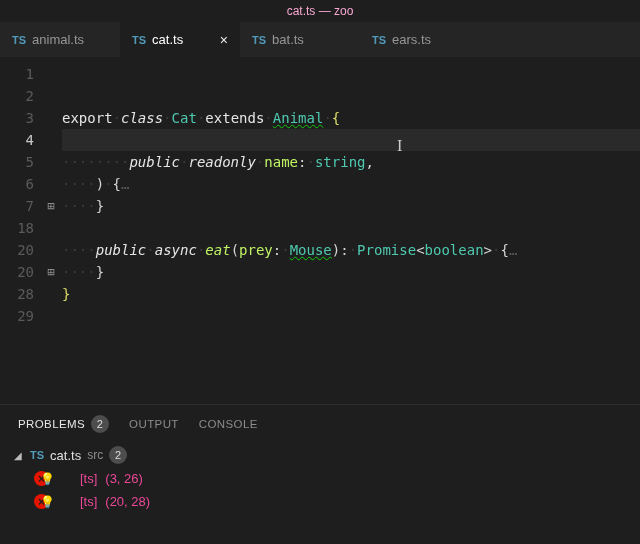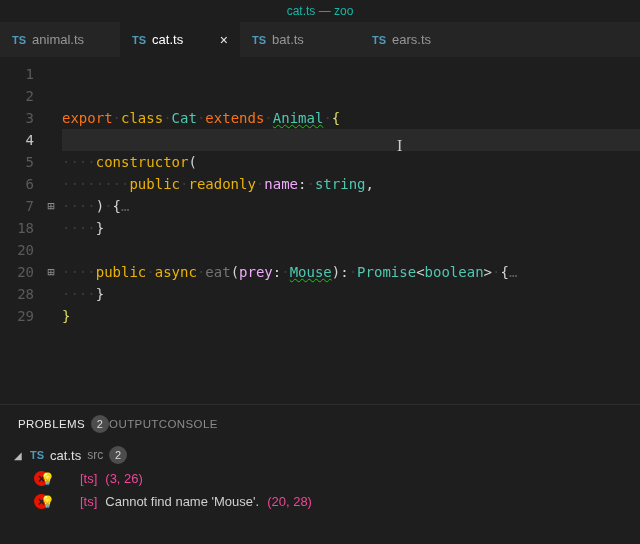--- a/index.html
+++ b/index.html
@@ -12,21 +12,21 @@
     color: #cccccc;
     overflow: hidden;
     display: flex;
     flex-direction: column;
   }
   .titlebar {
     height: 22px;
     display: flex;
     align-items: center;
     justify-content: center;
-    color: #14b8a6;
+    color: #f9a8d4;
     font-size: 12px;
     background: #1e1e1e;
   }
   .tabbar {
     height: 35px;
     display: flex;
     background: #252526;
   }
   .tab {
     display: flex;
@@ -74,25 +74,25 @@
   .ln-num { width: 40px; text-align: right; padding-right: 6px; }
   .ln-num.current { color: #c6c6c6; }
   .fold { width: 22px; text-align: center; color: #8a8a8a; font-size: 12px; }
   .code {
     flex: 1;
     position: relative;
   }
   .line { height: 22px; white-space: pre; }
   .line.current { background: #2a2a2a; }
   .ws { color: #3b3b3b; }
-  .kw1 { color: #f97316; }     
-  .kw2 { color: #eab308; }     
+  .kw1 { color: #e5e5e5; }     
+  .kw2 { color: #e5e5e5; font-style: italic; }     
   .type { color: #4ec9b0; }    
-  .fn  { color: #737373; }     
-  .var { color: #f0abfc; }     
+  .fn  { color: #bef264; font-style: italic; }     
+  .var { color: #bef264; }     
   .pn  { color: #d4d4d4; }
   .pnc { color: #dddd66; }     
   .folded { color: #5a5a5a; }
   .squiggly { text-decoration: underline wavy #14c90d; text-decoration-thickness: 1.2px; }
   .cursor {
     position: absolute;
     top: 72px;
     left: 335px;
     color: #cccccc;
     font-size: 16px;
@@ -100,20 +100,21 @@
   }
   .panel {
     height: 140px;
     border-top: 1px solid #2d2d2d;
     display: flex;
     flex-direction: column;
     background: #1e1e1e;
   }
   .panel-tabs {
     display: flex;
+    gap: 20px;
     padding: 10px 18px;
     font-size: 11.5px;
     letter-spacing: 0.4px;
   }
   .ptab { color: #8b8b8b; cursor: pointer; display: flex; align-items: center; gap: 6px; }
   .ptab.active { color: #e7e7e7; }
   .badge {
     display: inline-flex;
     align-items: center;
     justify-content: center;
@@ -247,21 +248,20 @@
     <div class="ln-row">
         <span class="ln-num">29</span>
         <span class="fold"></span>
       </div>
   </div>
   <div class="code">
     <div class="line"></div>
     <div class="line"></div>
     <div class="line"><span class="kw1">export</span><span class="ws">·</span><span class="kw2">class</span><span class="ws">·</span><span class="type">Cat</span><span class="ws">·</span><span class="kw1">extends</span><span class="ws">·</span><span class="type squiggly">Animal</span><span class="ws">·</span><span class="pnc">{</span></div>
     <div class="line current"></div>
-    <div class="line"><span class="ws">····</span><span class="kw2">constructor</span><span class="pn">(</span></div>
     <div class="line"><span class="ws">········</span><span class="kw2">public</span><span class="ws">·</span><span class="kw2">readonly</span><span class="ws">·</span><span class="var">name</span><span class="pn">:</span><span class="ws">·</span><span class="type">string</span><span class="pn">,</span></div>
     <div class="line"><span class="ws">····</span><span class="pn">)</span><span class="ws">·</span><span class="pn">{</span><span class="folded">…</span></div>
     <div class="line"><span class="ws">····</span><span class="pn">}</span></div>
     <div class="line"></div>
     <div class="line"><span class="ws">····</span><span class="kw2">public</span><span class="ws">·</span><span class="kw2">async</span><span class="ws">·</span><span class="fn">eat</span><span class="pn">(</span><span class="var">prey</span><span class="pn">:</span><span class="ws">·</span><span class="type squiggly">Mouse</span><span class="pn">):</span><span class="ws">·</span><span class="type">Promise</span><span class="pn">&lt;</span><span class="type">boolean</span><span class="pn">&gt;</span><span class="ws">·</span><span class="pn">{</span><span class="folded">…</span></div>
     <div class="line"><span class="ws">····</span><span class="pn">}</span></div>
     <div class="line"><span class="pnc">}</span></div>
     <span class="cursor">I</span>
   </div>
 </div>
@@ -286,17 +286,16 @@
     <div class="prob-item">
       <span class="err-icon"></span>
       <span class="bulb">💡</span>
       <span class="loc">[ts]</span>
       <span class="loc">(3, 26)</span>
     </div>
     <div class="prob-item">
       <span class="err-icon"></span>
       <span class="bulb">💡</span>
       <span class="loc">[ts]</span>
-      <span>Cannot find name 'Mouse'.</span>
       <span class="loc">(20, 28)</span>
     </div>
   </div>
 </div>
 
 </body></html>

